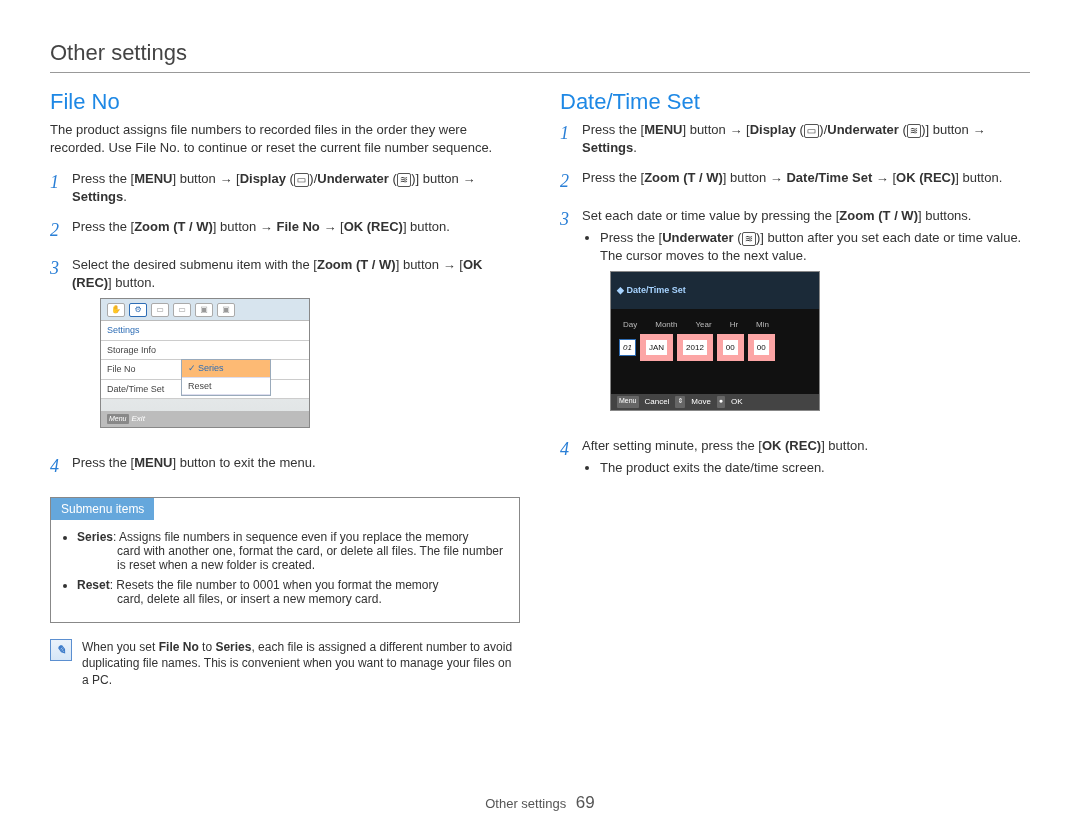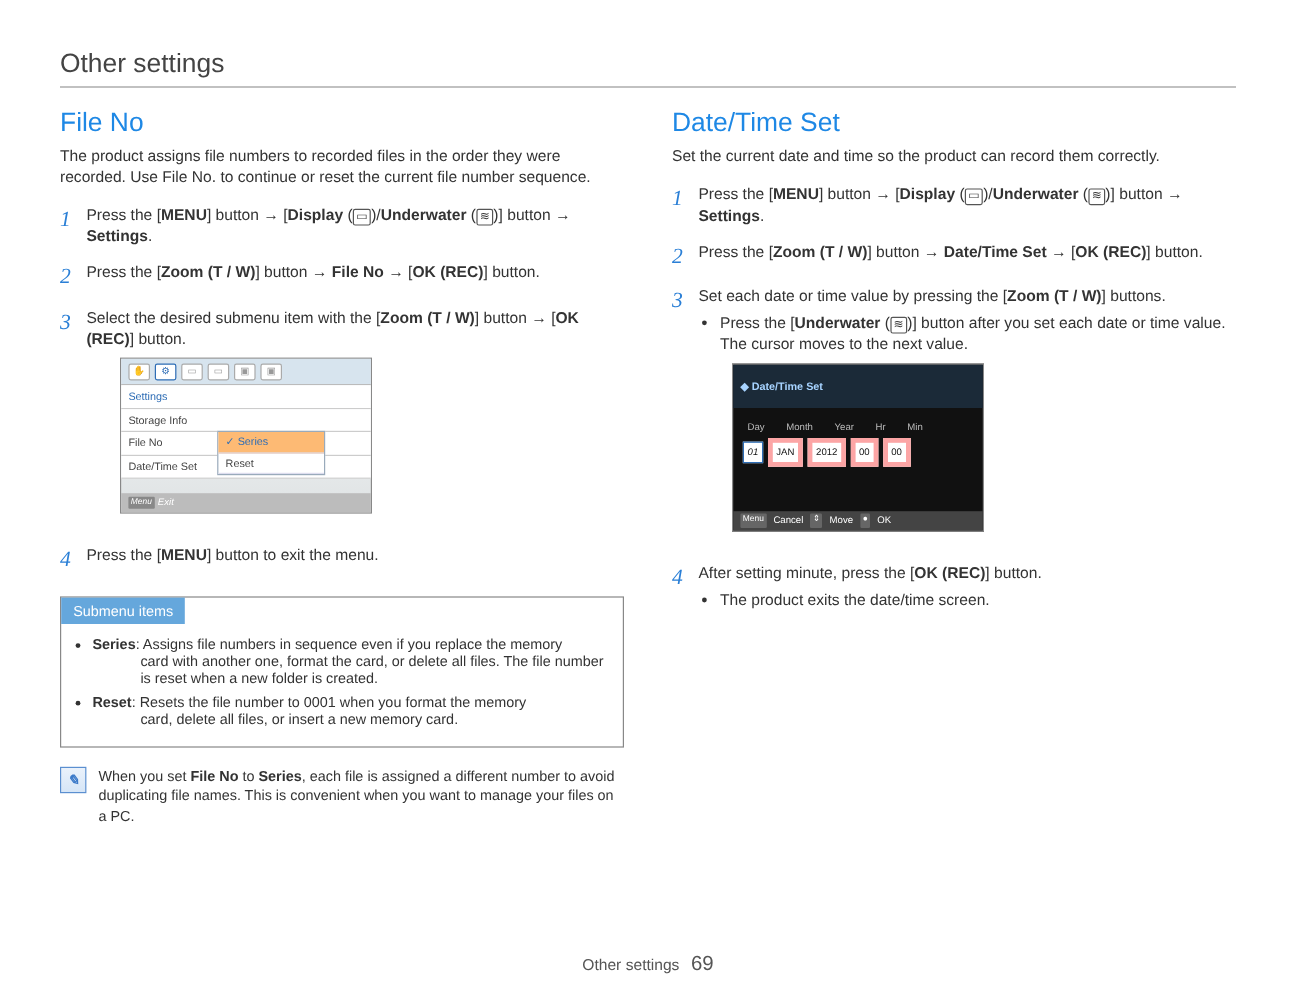--- a/index.html
+++ b/index.html
@@ -62,21 +62,21 @@
   .lcd-a .submenu-pop { position:absolute;left:80px; top:60px; width:90px; border:1px solid #9ab; background:#fff;}
   .lcd-a .subopt { padding:2px 6px; border-bottom:1px solid #dde;}
   .lcd-a .subopt.active { background:#fdba74; color:#2e6db5;}
   .lcd-a .footer { position:absolute; bottom:0;left:0;right:0; height:16px; background:#bcbcbc; color:#fff; font-size:8px; padding:2px 6px; display:flex; align-items:center; gap:3px;font-style:italic;}
   .lcd-a .footkey { background:#888; padding:0 2px; border-radius:1px; font-size:7px;}
 
   .lcd-b { height:140px; background:#111; color:#eee;}
   .lcd-b .title { background:#1b2a38; color:#a7d3ff; font-weight:bold; padding:12px 6px; font-size:9px;}
   .lcd-b .headers { display:flex; gap:6px; padding:10px 12px 4px; font-size:8px; color:#bbb; justify-content:space-between; width:170px;}
   .lcd-b .vals { display:flex; gap:4px; padding:0 8px; align-items:center;}
-  .lcd-b .valbox { background:#fff;color:#111;border:4px solid #fca5a5; padding:2px 3px; font-size:8px;}
+  .lcd-b .valbox { background:#fff;color:#111;border:6px solid #fca5a5; padding:2px 3px; font-size:8px;}
   .lcd-b .valbox.active { border:1px solid #2e6db5; background:#fff;font-style:italic; }
   .lcd-b .footer2 { position:absolute; bottom:0;left:0;right:0; height:16px; background:#444; color:#fff; font-size:8px; padding:2px 6px; display:flex; gap:6px; }
   .lcd-b .fkey { background:#666; padding:0 2px; border-radius:1px; font-size:7px;}
 
   .pagefoot { position:absolute; bottom:12px; left:0; right:0; text-align:center; font-size:13px; color:#555;}
   .pagefoot .pn { font-size:17px; color:#555; margin-left:6px;}
   .inline-icon { display:inline-block; border:1px solid #555; border-radius:2px; padding:0 2px; font-size:10px; line-height:12px; vertical-align:baseline;}
 </style>
 </head>
 <body>
@@ -158,21 +158,20 @@
     <div class="notebox">
       <div class="noteicon">✎</div>
       <div class="notetext">
         <span>When you set </span><b>File No</b><span> to </span><b>Series</b><span>, each file is assigned a different number to avoid duplicating file names. This is convenient when you want to manage your files on a PC.</span>
       </div>
     </div>
   </div>
 
   <div class="col">
     <h2 class="section-title">Date/Time Set</h2>
-    <p class="intro">Set the current date and time so the product can record them correctly.</p>
 
     <ul class="steps">
       <li>
         <span class="stepnum">1</span>
         <span class="steptext">
           <span>Press the [</span><b>MENU</b><span>] button </span><span class="arrow">→</span><span> [</span><b>Display</b><span> (</span><span class="inline-icon">▭</span><span>)/</span><b>Underwater</b><span> (</span><span class="inline-icon">≋</span><span>)] button </span><span class="arrow">→</span> <b>Settings</b><span>.</span>
         </span>
       </li>
       <li>
         <span class="stepnum">2</span>

